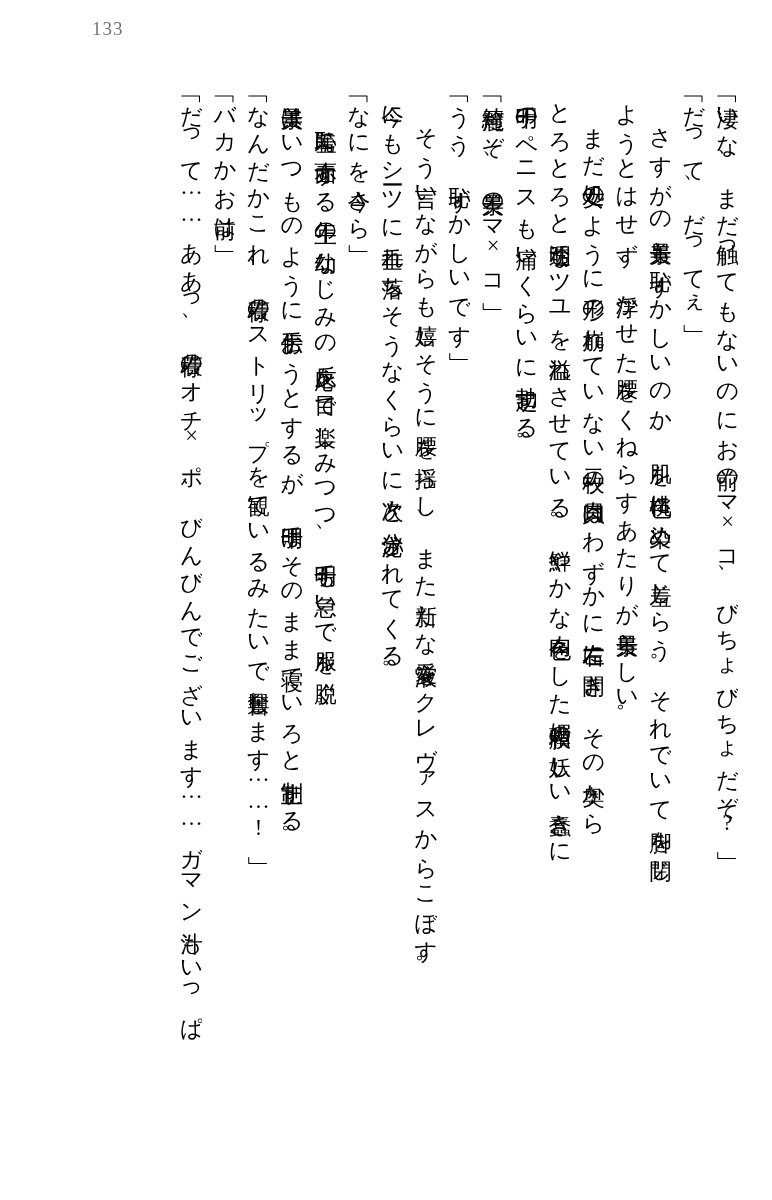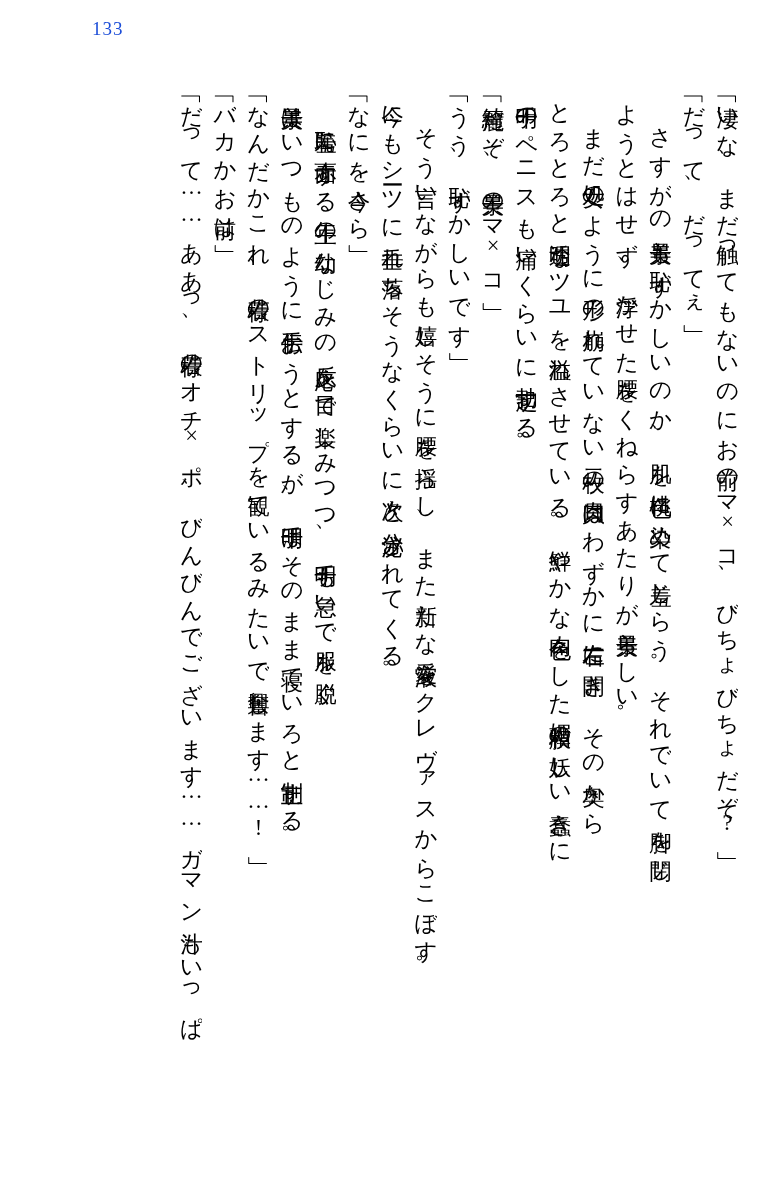--- a/index.html
+++ b/index.html
@@ -22,21 +22,21 @@
     height: 1200px;
     background: #ffffff;
   }
   .page-number {
     position: absolute;
     top: 18px;
     left: 92px;
     font-size: 19px;
     font-family: "Liberation Serif", "DejaVu Serif", serif;
     letter-spacing: 1px;
-    color: #1d4ed8;
+    color: #737373;
   }
   .text-block {
     position: absolute;
     top: 88px;
     left: 36px;
     right: 34px;
     height: 1086px;
     display: flex;
     flex-direction: row-reverse;
     justify-content: flex-start;

